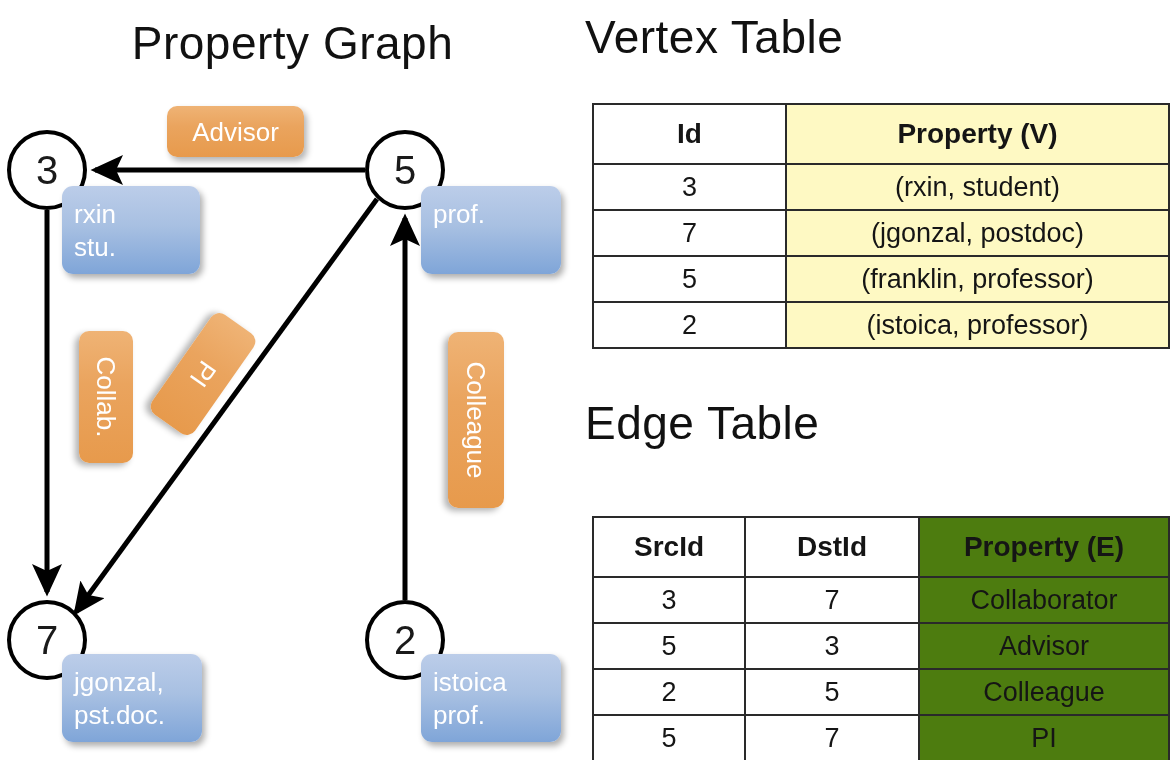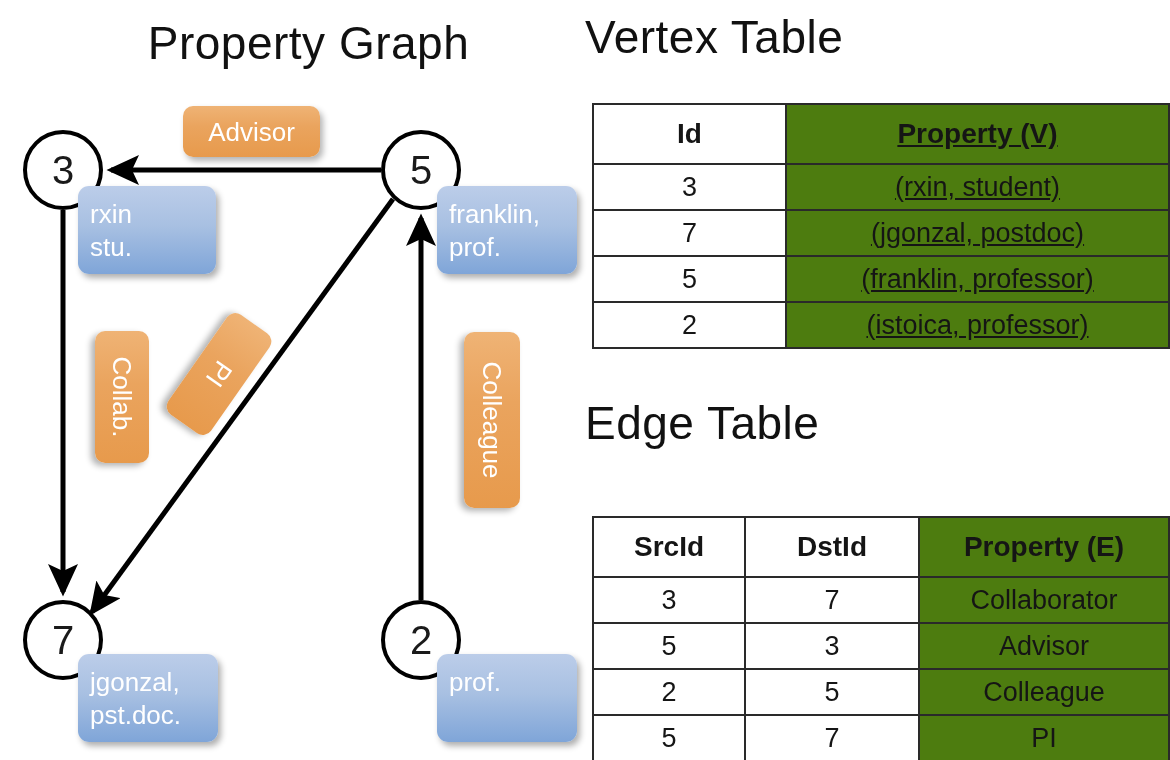--- a/index.html
+++ b/index.html
@@ -26,21 +26,21 @@
     color: #111111;
     white-space: nowrap;
   }
   #title-property-graph { left: 0; top: 20px; width: 585px; text-align: center; }
   #title-vertex-table   { left: 585px; top: 14px; width: 585px; text-align: left; }
   #title-edge-table     { left: 585px; top: 400px; width: 585px; text-align: left; }
 
   
   #graph-panel {
     position: absolute;
-    left: 16px; top: 0;
+    left: 0; top: 0;
     width: 585px; height: 760px;
   }
   #graph-edges {
     position: absolute;
     left: 0; top: 0;
     width: 585px; height: 760px;
   }
 
   .node {
     position: absolute;
@@ -129,21 +129,21 @@
     color: #151515;
     padding: 0;
     height: 44px;
   }
   .data-table th {
     font-weight: bold;
     height: 58px;
     font-size: 28px;
   }
   .cell-plain { background: #ffffff; }
-  .cell-blue  { background: #4d7c0f; text-decoration: underline; }
+  .cell-blue  { background: #fef9c3; }
   .cell-orange{ background: #4d7c0f; }
 
   #vertex-table { left: 592px; top: 103px; width: 576px; }
   #vertex-table .col-id   { width: 193px; }
   #vertex-table .col-prop { width: 383px; }
 
   #edge-table { left: 592px; top: 516px; width: 576px; padding-left: 8px; }
   #edge-table .col-src  { width: 152px; }
   #edge-table .col-dst  { width: 174px; }
   #edge-table .col-prop { width: 250px; }
@@ -182,28 +182,28 @@
   </div>
   <div class="node" id="node-2">
     <span>2</span>
   </div>
 
   <div class="prop-box" id="box-rxin">
     <div>rxin</div>
     <div>stu.</div>
   </div>
   <div class="prop-box" id="box-franklin">
-    <div>franklin,</div>
     <div>prof.</div>
   </div>
   <div class="prop-box" id="box-jgonzal">
     <div>jgonzal,</div>
     <div>pst.doc.</div>
   </div>
   <div class="prop-box" id="box-istoica">
+    <div>istoica</div>
     <div>prof.</div>
   </div>
 
   <div class="edge-badge" id="badge-advisor">
     <span>Advisor</span>
   </div>
   <div class="edge-badge" id="badge-collab">
     <span>Collab.</span>
   </div>
   <div class="edge-badge" id="badge-pi">

